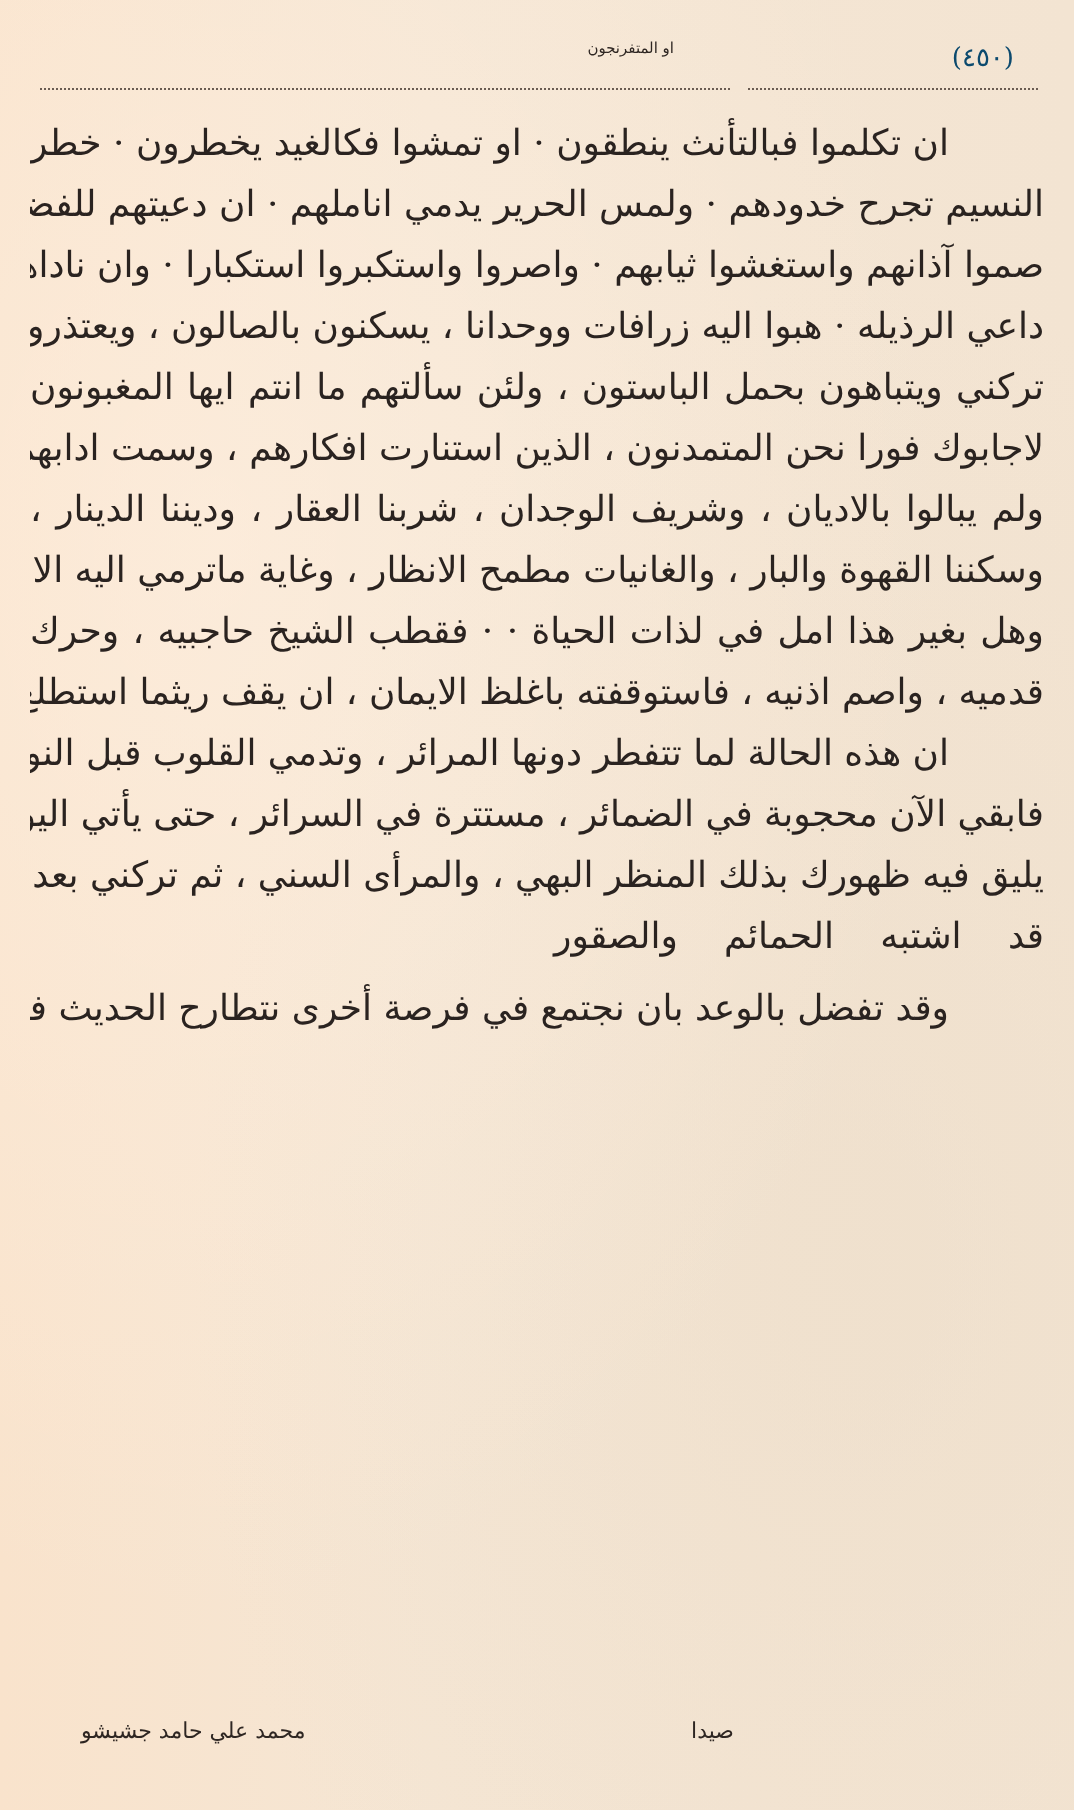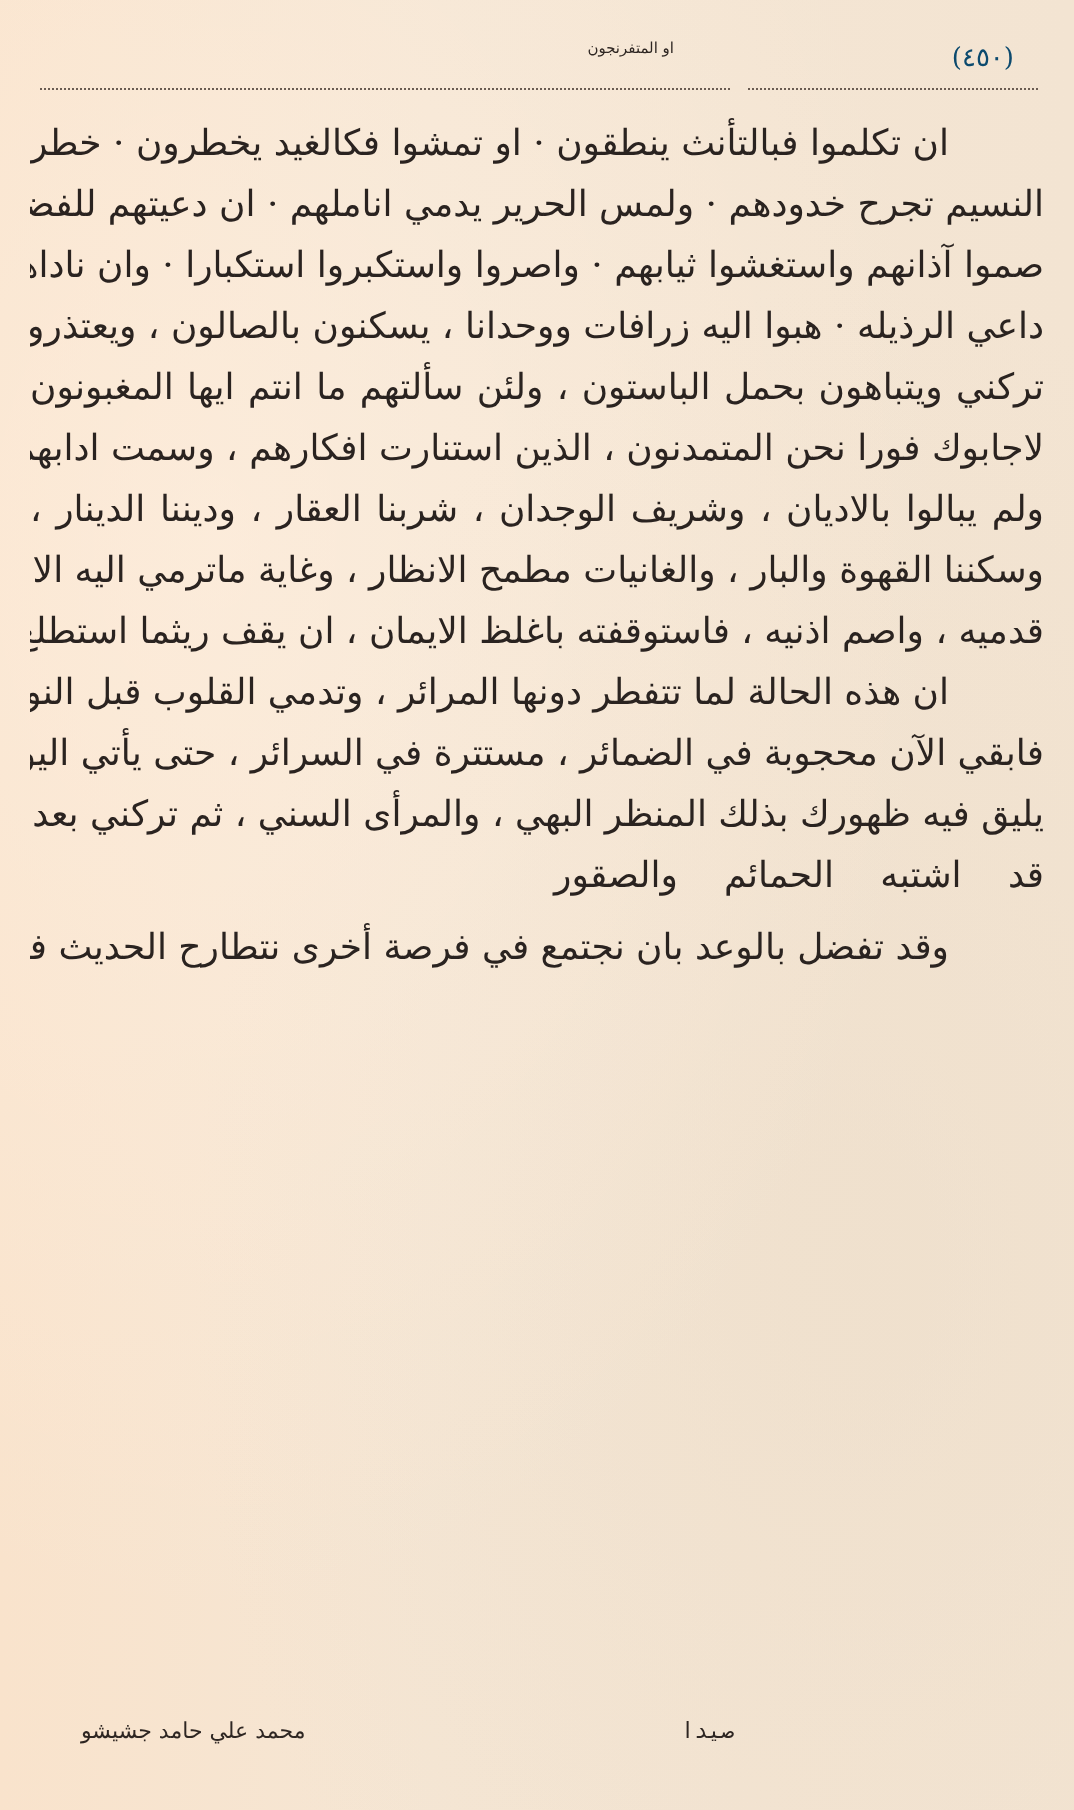--- a/index.html
+++ b/index.html
@@ -112,21 +112,20 @@
       right: 30px;
       height: 40px;
       direction: rtl;
       font-size: 22px;
       color: #2e2622;
     }
     .sig-place {
       position: absolute;
       right: 310px;
       top: 0;
-      font-family: Liberation Mono, monospace;
     }
     .sig-author {
       position: absolute;
       left: 51px;
       top: 0;
     }
   </style>
 </head>
 <body>
 
@@ -142,20 +141,21 @@
 
   <div class="body-text">
     <span class="line indent">ان تكلموا فبالتأنث ينطقون · او تمشوا فكالغيد يخطرون · خطرات</span>
     <span class="line">النسيم تجرح خدودهم · ولمس الحرير يدمي اناملهم · ان دعيتهم للفضيله</span>
     <span class="line">صموا آذانهم واستغشوا ثيابهم · واصروا واستكبروا استكبارا · وان ناداهم</span>
     <span class="line">داعي الرذيله · هبوا اليه زرافات ووحدانا ، يسكنون بالصالون ، ويعتذرون</span>
     <span class="line">تركني ويتباهون بحمل الباستون ، ولئن سألتهم ما انتم ايها المغبونون</span>
     <span class="line">لاجابوك فورا نحن المتمدنون ، الذين استنارت افكارهم ، وسمت ادابهم</span>
     <span class="line">ولم يبالوا بالاديان ، وشريف الوجدان ، شربنا العقار ، وديننا الدينار ،</span>
     <span class="line">وسكننا القهوة والبار ، والغانيات مطمح الانظار ، وغاية ماترمي اليه الابصار</span>
+    <span class="line">وهل بغير هذا امل في لذات الحياة · · فقطب الشيخ حاجبيه ، وحرك</span>
     <span class="line">قدميه ، واصم اذنيه ، فاستوقفته باغلظ الايمان ، ان يقف ريثما استطلع</span>
 
     <span class="line indent">ان هذه الحالة لما تتفطر دونها المرائر ، وتدمي القلوب قبل النواظر</span>
     <span class="line">فابقي الآن محجوبة في الضمائر ، مستترة في السرائر ، حتى يأتي اليوم الذي</span>
     <span class="line">يليق فيه ظهورك بذلك المنظر البهي ، والمرأى السني ، ثم تركني بعد ان</span>
 
     <div class="verse">
       <span class="hemistich h2">قد اشتبه الحمائم والصقور</span>
     </div>
 

